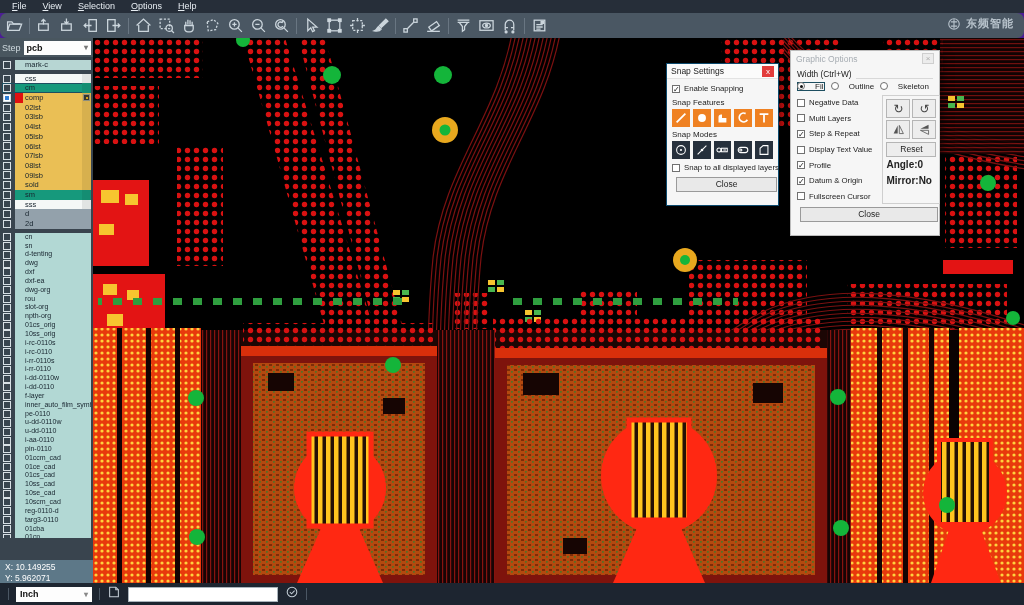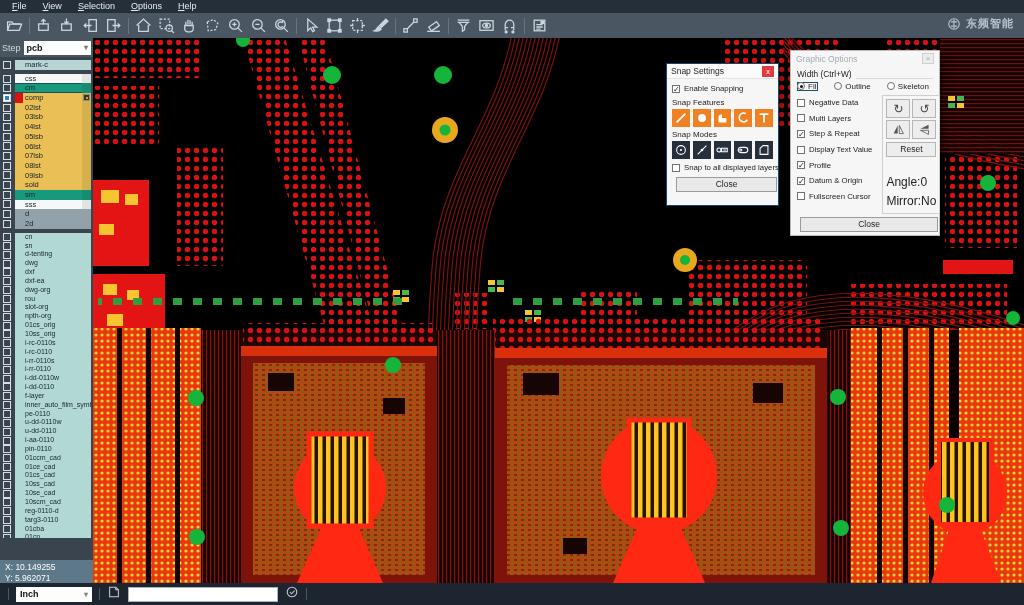--- a/index.html
+++ b/index.html
@@ -8,21 +8,21 @@
   #app { position:relative; width:1024px; height:605px; background:#4c1d95; }
 
   
   .menubar { position:absolute; top:0; left:0; right:0; height:13px; background:#262e39;
              display:flex; align-items:center; padding-left:4px; z-index:5; }
   .menu-item { color:#e7edf2; font-size:9px; line-height:13px; padding:0 8px; cursor:default; }
   .menu-item u { text-decoration:underline; }
 
   
   .toolbar { position:absolute; top:13px; left:0; right:0; height:25px; background:#4a5763;
-             display:flex; align-items:center; padding-left:3px; z-index:5; }
+             display:flex; align-items:center; padding-left:3px; z-index:5;border-radius:7px; }
   .tb-btn { width:23px; height:22px; display:flex; align-items:center; justify-content:center; }
   .tb-btn svg { stroke:#ccd6dd; fill:none; stroke-width:1.2; }
   .tb-sep { width:1px; height:16px; background:#697682; margin:0 3px; }
   .logo { position:absolute; right:10px; top:3px; display:flex; align-items:center; gap:5px;
           color:#b6c1ca; }
   .logo-text { font-size:11px; font-weight:bold; letter-spacing:1px; }
 
   
   .sidebar { position:absolute; top:38px; left:0; width:93px; height:545px; background:#39444e; z-index:4; }
   .step-row { height:19px; display:flex; align-items:center; background:#49565f; padding:0 2px; gap:3px; }
@@ -99,35 +99,35 @@
   .gfx { left:790px; top:50px; width:150px; height:186px; border:1px solid #bcbcbc; }
   .gfx-title { height:15px; display:flex; align-items:center; padding:0 5px; }
   .gfx-title-text { flex:1; font-size:8.5px; color:#a7adb3; }
   .gfx-close { width:12px; height:11px; background:#ececec; border:1px solid #cfcfcf; color:#aaa;
                font-size:8px; line-height:10px; text-align:center; }
   .gfx-body { padding:0 6px; }
   .gfx-width { display:flex; align-items:flex-end; height:13px; }
   .gfx-width-label { font-size:8.3px; color:#222; white-space:nowrap; }
   .gfx-width-line { flex:1; height:1px; background:#d8d8d8; margin-left:4px; }
   .rad-row { display:flex; justify-content:space-between; height:14px; align-items:center; padding-right:4px; }
-  .rad-item { display:flex; align-items:center; gap:3px; }
+  .rad-item { display:flex; align-items:center; gap:10px; }
   .rad-dot { width:8px; height:8px; border:1px solid #707070; border-radius:50%; background:#fff; position:relative; }
   .is-selected > .rad-dot::after { content:''; position:absolute; left:2px; top:2px; width:3px; height:3px;
                                    border-radius:50%; background:#111; }
   .rad-label { font-size:8px; color:#222; }
   .gfx-main { display:flex; gap:10px; margin-top:2px; }
   .gfx-checks { flex:1; }
   .gfx-checks .chk-row { height:15.6px; }
   .gfx-panel { width:58px; border:1px solid #cfcfcf; padding:3px; }
   .gfx-grid { display:grid; grid-template-columns:24px 24px; gap:2px; }
   .gfx-gbtn { height:19px; background:#ededed; border:1px solid #b5b5b5; display:flex;
               align-items:center; justify-content:center; font-size:12px; color:#444; }
   .gfx-reset { width:100%; height:15px; background:#ededed; border:1px solid #b5b5b5; font-size:8.5px;
                color:#222; text-align:center; line-height:13px; margin-top:3px; }
-  .gfx-info { font-size:12px; color:#222; margin-top:16px; line-height:1.55; }
+  .gfx-info { font-size:10px; color:#222; margin-top:0; line-height:1.55;font-weight:bold; }
 </style>
 </head>
 <body>
 
 <div id="app">
 
   <div class="menubar">
       <div class="menu-item"><span><u>F</u>ile</span></div>
       <div class="menu-item"><span><u>V</u>iew</span></div>
       <div class="menu-item"><span><u>S</u>election</span></div>

